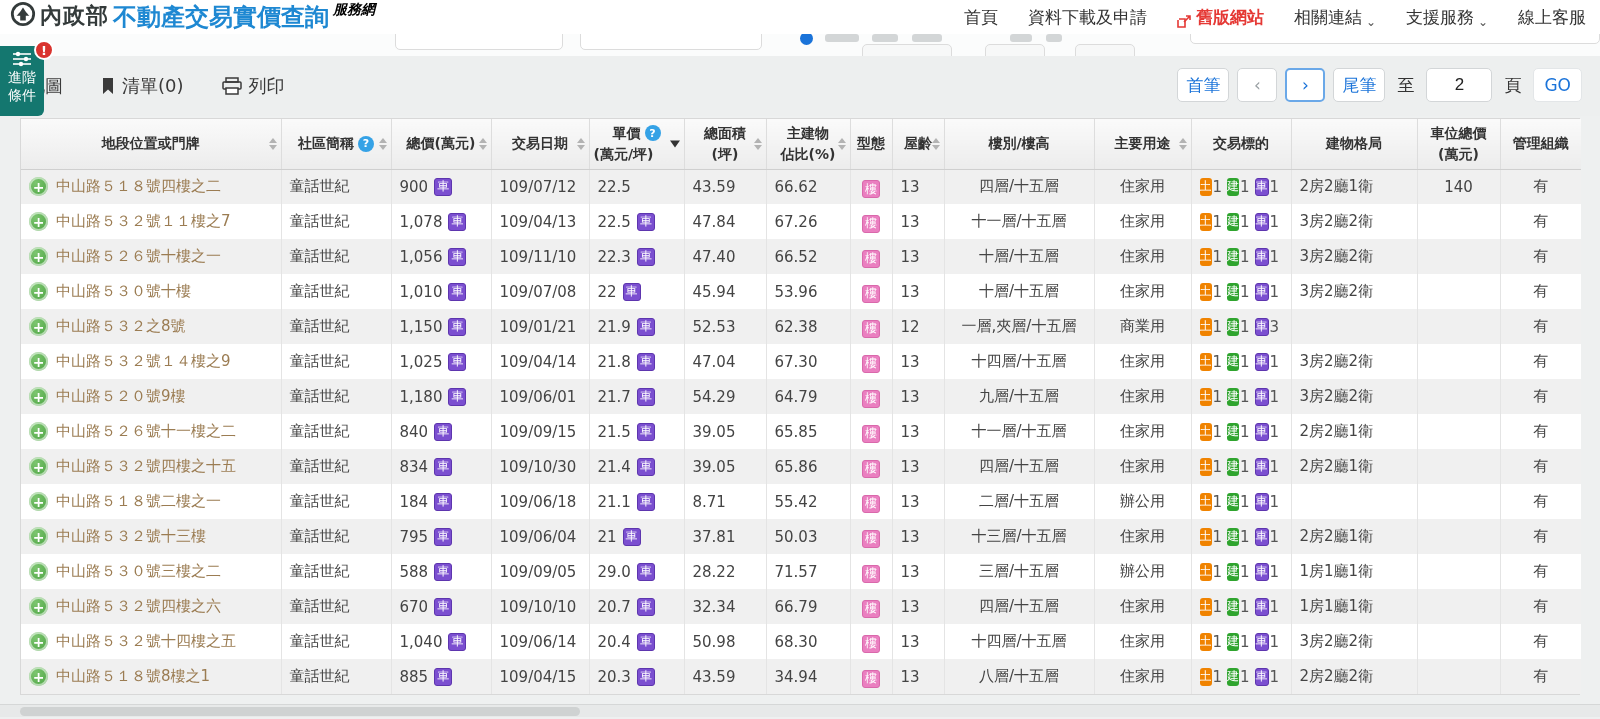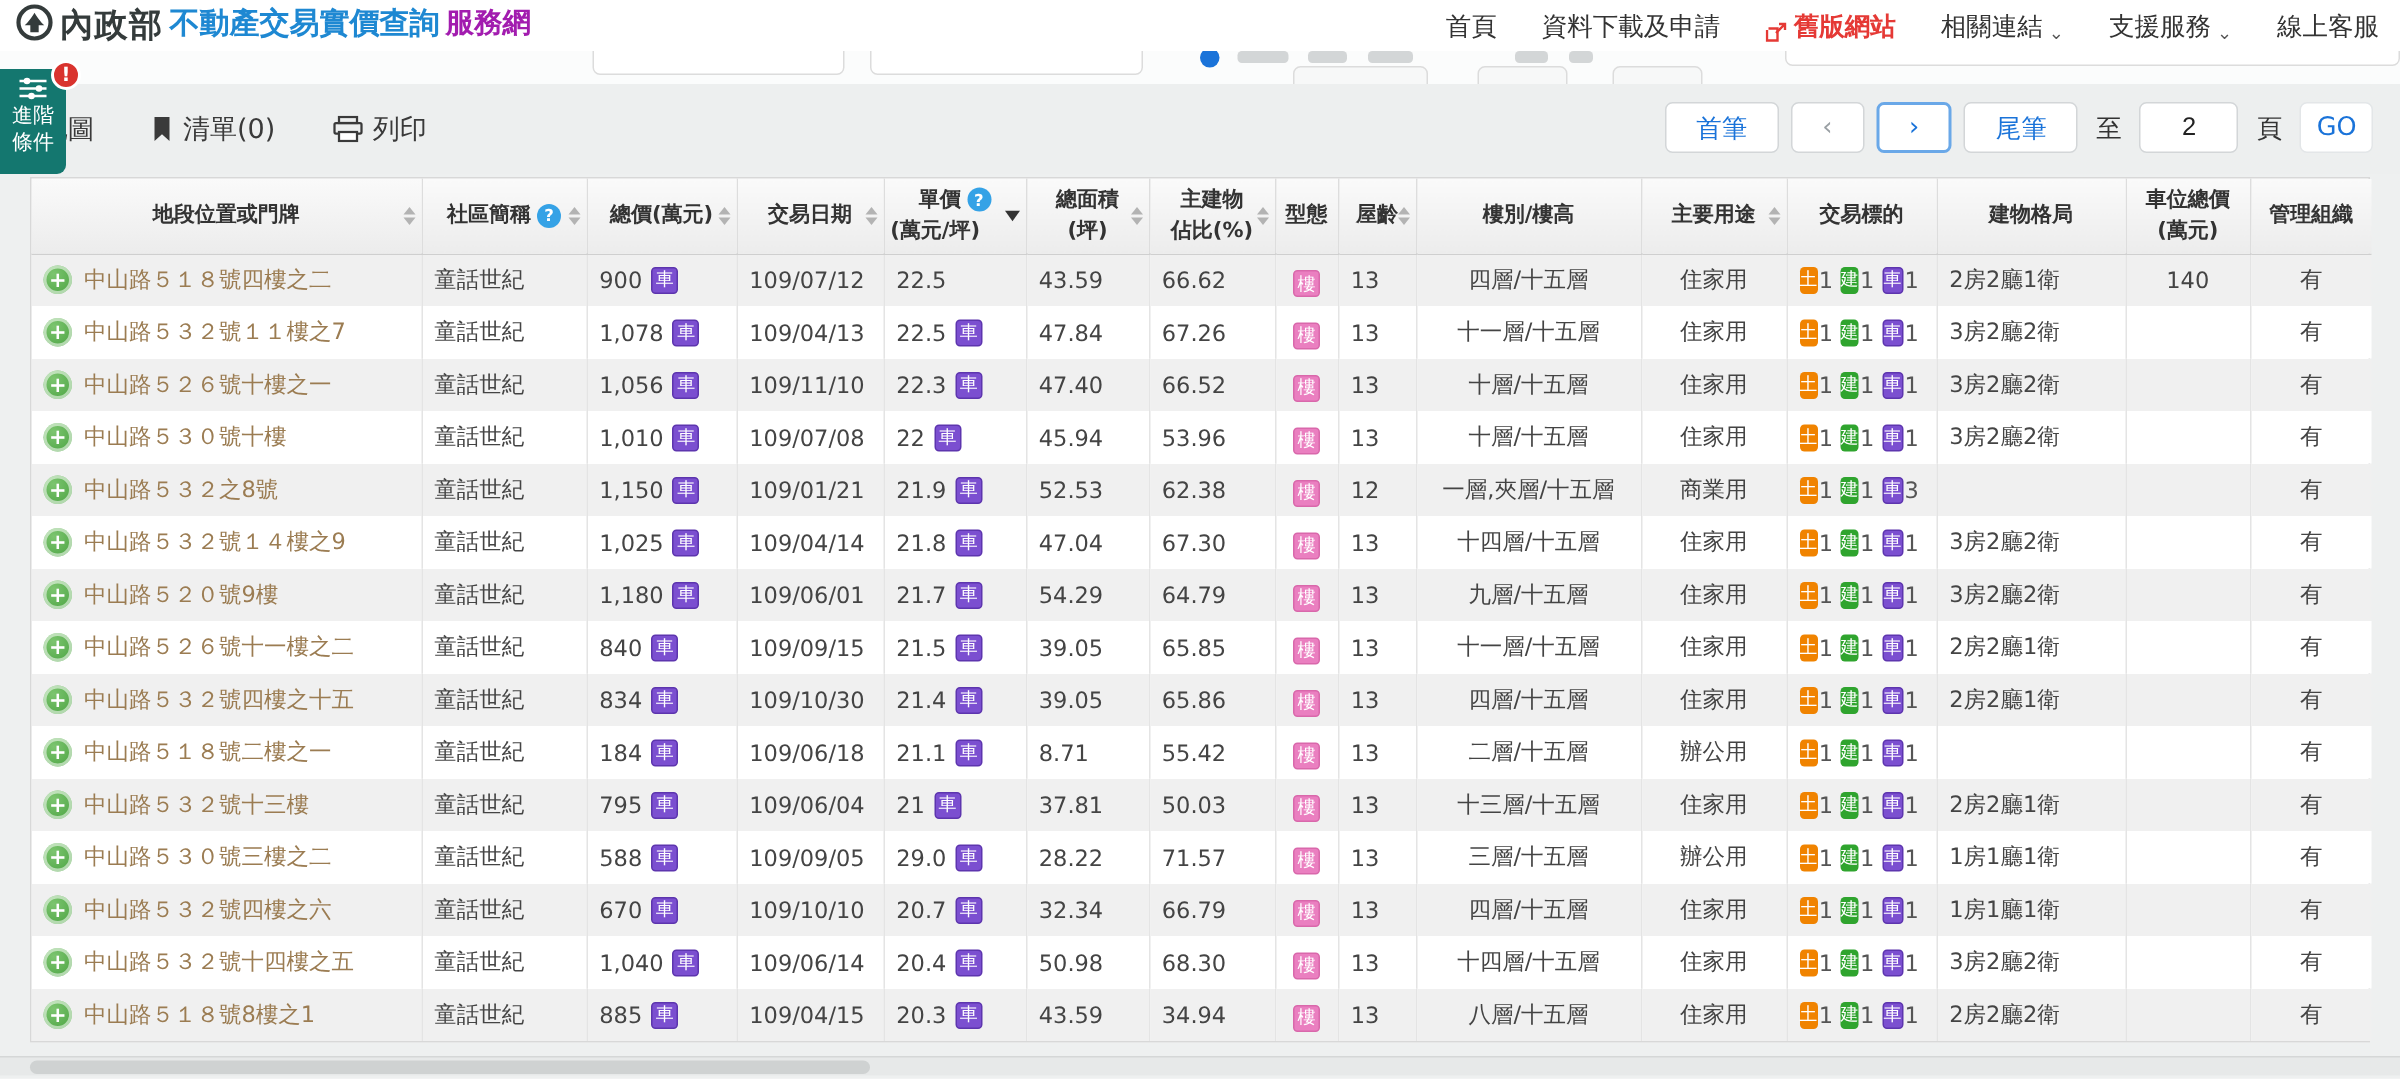--- a/index.html
+++ b/index.html
@@ -5,42 +5,42 @@
   * { margin:0; padding:0; box-sizing:border-box; }
   html,body { width:1600px; height:719px; overflow:hidden;
     font-family:"DejaVu Sans","Liberation Sans",sans-serif; background:#eef0f0; }
 
   
   .topbar { position:absolute; left:0; top:0; width:1600px; height:34px; background:#fff; z-index:30;
     display:flex; align-items:center; justify-content:space-between; padding:0 14px 0 10px; }
   .brand { display:flex; gap:4px; white-space:nowrap; }
   .logo-svg { width:26px; height:26px; }
   .brand .t-logo { font-size:22px; font-weight:bold; color:#343b3b; letter-spacing:1px; }
-  .brand .t-blue { font-size:20px; font-weight:bold; color:#1e88d2; }
-  .brand .t-orange { font-size:19px; font-weight:bold; color:#a21caf; }
+  .brand .t-blue { font-size:24px; font-weight:bold; color:#1e88d2; }
+  .brand .t-orange { font-size:14px; font-weight:bold; color:#000000;font-style:italic; }
   .mainnav { display:flex; align-items:center; gap:30px; font-size:17px; color:#333; }
   .mainnav .nav-item { cursor:pointer; display:flex; align-items:flex-end; gap:4px; white-space:nowrap; }
   .mainnav .nav-red { color:#e53935; font-weight:bold; }
   .caret { font-size:12px; color:#555; }
 
   
   .cutstrip { position:absolute; left:0; top:34px; width:1600px; height:22px; background:#fbfcfc; z-index:20; overflow:hidden; }
   .cutbox { position:absolute; background:#fff; border:1px solid #dcdcdc; border-radius:5px; height:30px; top:-14px; }
   .radio-dot { position:absolute; width:13px; height:13px; border-radius:50%; background:#1a73d9; top:-2px; }
   .smudge { position:absolute; top:0px; height:8px; background:#c9cccd; border-radius:3px; opacity:.8; }
 
   
   .toolbar { position:absolute; left:0; top:56px; width:1600px; height:60px; background:#edefef; z-index:10;
     display:flex; align-items:center; }
   .tools { display:flex; align-items:center; gap:38px; font-size:18px; color:#3a3a3a; }
   .tool { display:flex; align-items:center; gap:7px; cursor:pointer; white-space:nowrap; }
   .tool svg { display:block; }
 
   .pager { position:absolute; right:18px; top:12px; display:flex; align-items:center; gap:8px; font-size:17px; }
-  .pbtn { height:34px; min-width:40px; padding:0 20px; background:#fff; border:1px solid #d3d6d8; border-radius:5px;
+  .pbtn { height:34px; min-width:40px; padding:0 8px; background:#fff; border:1px solid #d3d6d8; border-radius:5px;
     display:flex; align-items:center; justify-content:center; color:#1a73d9; cursor:pointer; }
   .pbtn.grey { color:#9aa0a4; }
   .pbtn.focus { border:2px solid #6aa8e8; color:#1a73d9; }
   .pager .plain { color:#333; margin:0 4px; }
   .page-input { width:66px; height:34px; background:#fff; border:1px solid #d3d6d8; border-radius:5px;
     text-align:center; font-size:17px; color:#222; }
   .go-btn { height:34px; padding:0 10px; background:#fff; border:1px solid #e3e6e8; border-radius:5px;
     color:#1a73d9; font-size:17px; display:flex; align-items:center; cursor:pointer; }
 
   

